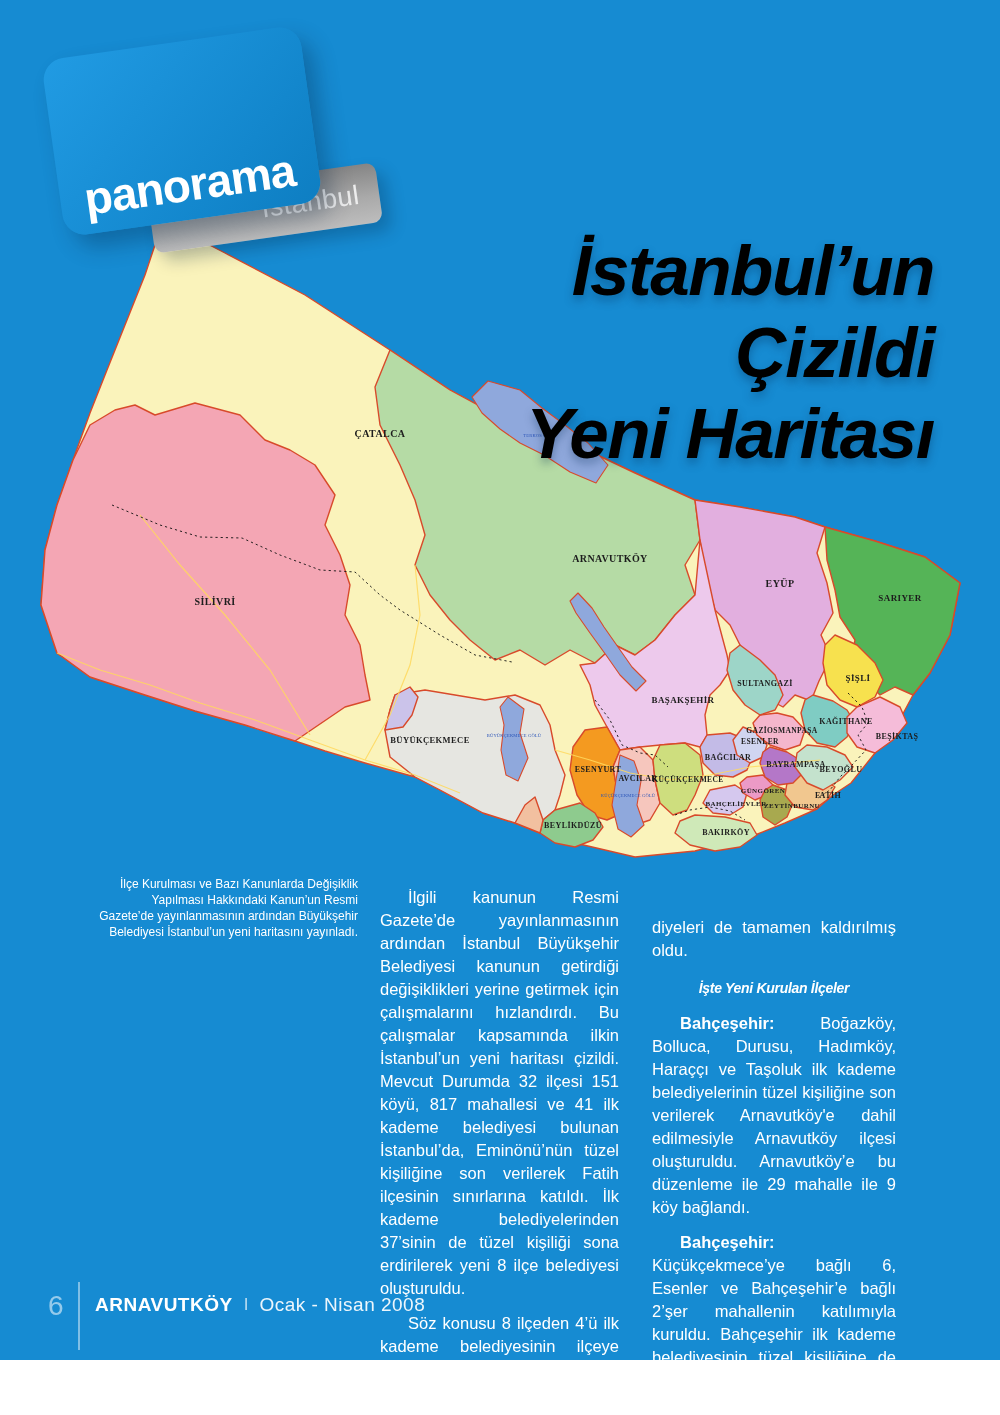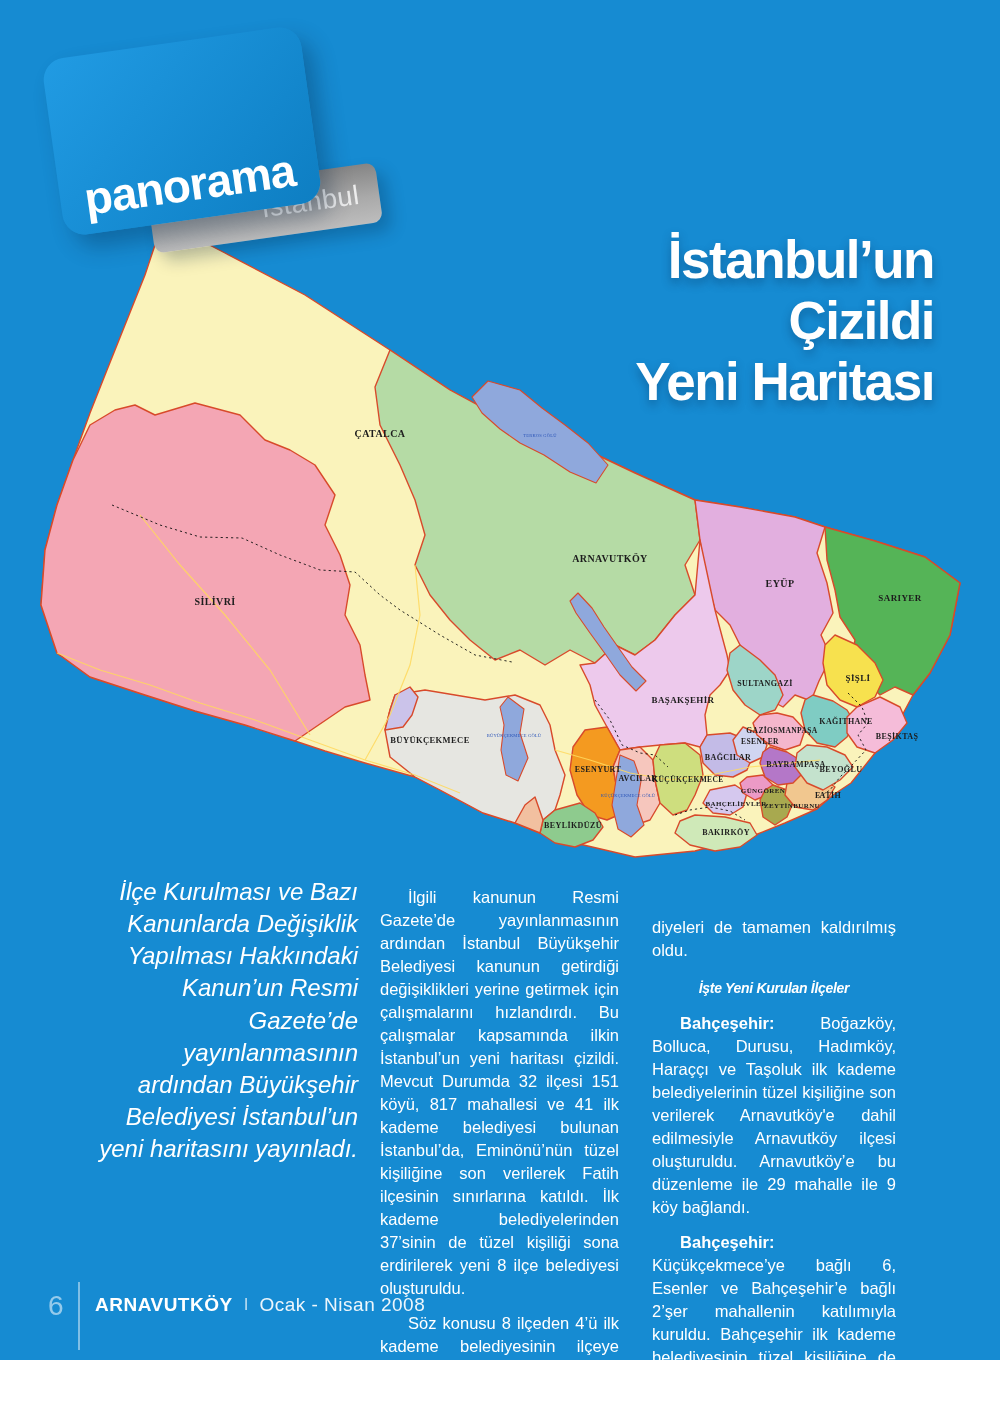--- a/index.html
+++ b/index.html
@@ -28,39 +28,39 @@
     background:linear-gradient(180deg,#858585 0%,#a9a9a9 55%,#bdbdbd 100%);
     border-radius:10px;transform:rotate(-8deg);
     box-shadow:8px 10px 16px rgba(0,30,60,0.25);
     display:flex;align-items:center;justify-content:flex-end;
     padding-right:20px;z-index:4;
   }
   .brand-tab .tab-word{color:#ededed;font-size:27px;letter-spacing:0.5px;}
   
   .headline{
     position:absolute;right:66px;top:230px;text-align:right;z-index:6;
-    color:#ffffff;font-weight:bold;
-    font-size:53px;line-height:1.15;letter-spacing:-1.5px;
+    color:#000000;font-weight:bold;font-style:italic;
+    font-size:71px;line-height:1.15;letter-spacing:-1.5px;
     text-shadow:0 5px 10px rgba(0,40,80,0.35);
   }
   
   .map-wrap{position:absolute;left:20px;top:215px;z-index:1;}
   .map-wrap svg{display:block;}
   .district-label{
     font-family:"Liberation Serif",serif;font-weight:bold;fill:#1d1d1d;
     text-anchor:middle;letter-spacing:0.4px;
   }
   .lake-label{
     font-family:"Liberation Serif",serif;fill:#2b55b8;text-anchor:middle;
     font-size:4.5px;letter-spacing:0.2px;
   }
   
   .intro{
     position:absolute;left:95px;top:876px;width:263px;z-index:3;
-    color:#fff;font-style:italic;font-size:24px;line-height:1.34;
+    color:#fff;font-size:12px;line-height:1.34;
     text-align:right;
   }
   .colbody{color:#fff;font-size:16.5px;line-height:23px;text-align:justify;z-index:3;}
   .col2{position:absolute;left:368px;top:874px;width:263px;}
   .col3{position:absolute;left:640px;top:904px;width:268px;}
   .colbody p{margin:12px;}
   .colbody p.indent{text-indent:1.7em;}
   .col3 h3{
     margin:15px 0 7px 0;text-align:center;color:#fff;
     font-size:14px;font-style:italic;font-weight:bold;letter-spacing:-0.3px;

